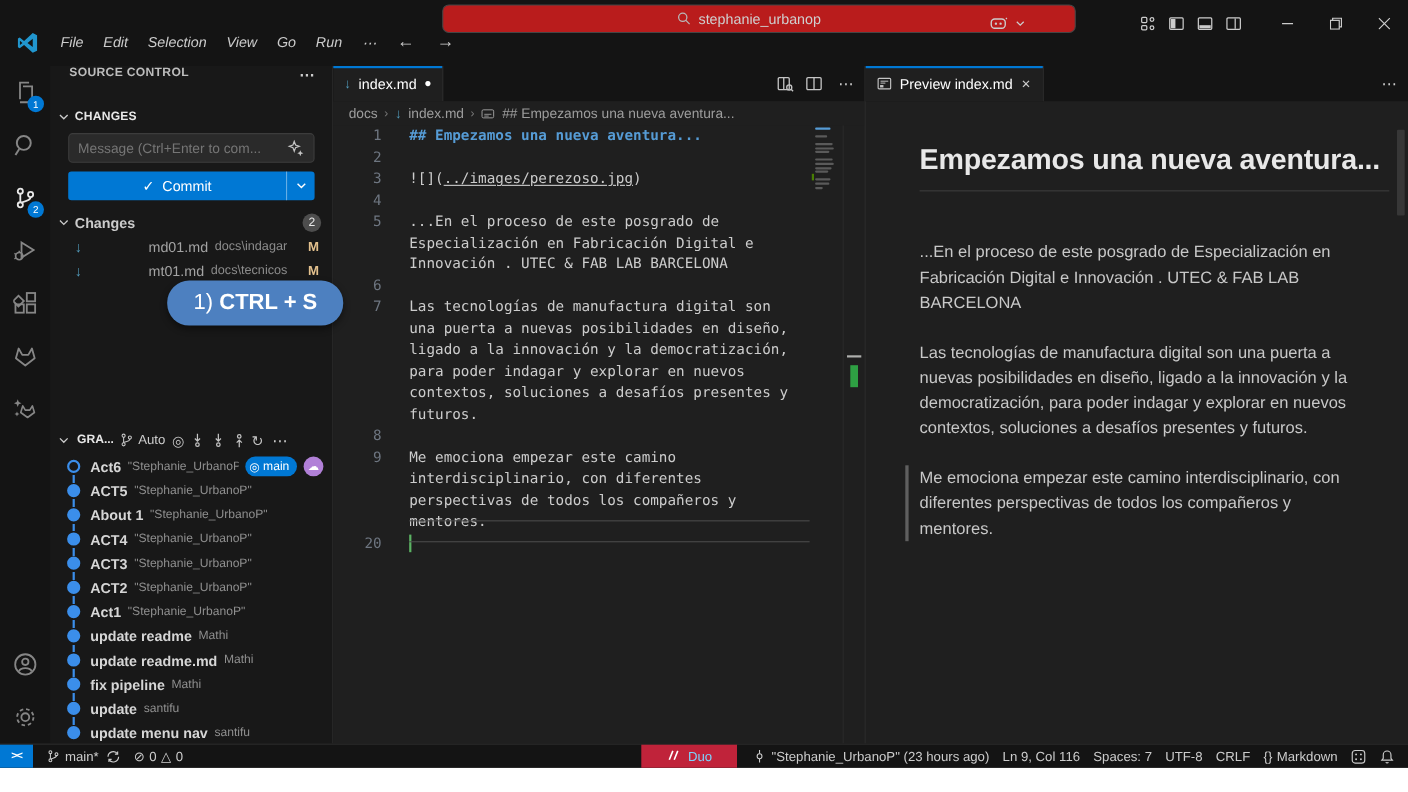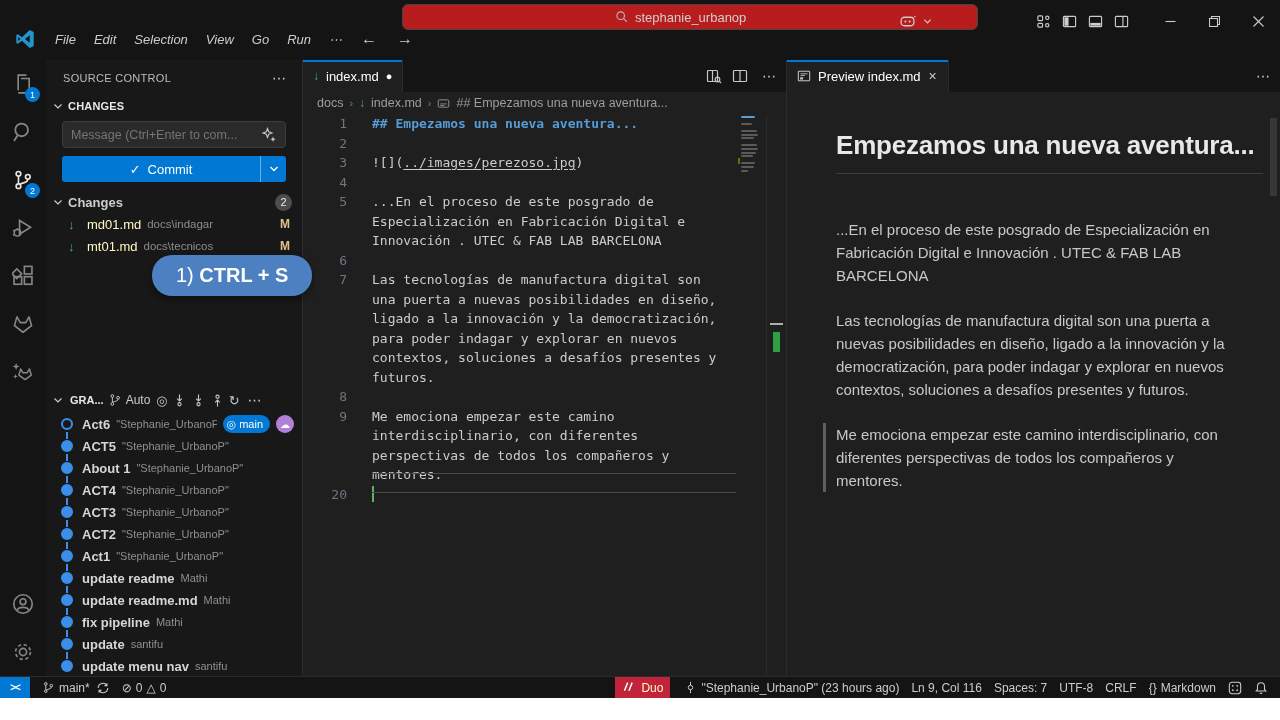--- a/index.html
+++ b/index.html
@@ -27,41 +27,41 @@
   #activitybar { position:absolute; left:0; top:60px; width:46px; bottom:22px; background:#141414; }
   .act-item { position:relative; width:46px; height:48px; display:flex; align-items:center; justify-content:center; color:#868686; }
   .act-item.active { color:#e7e7e7; }
   .act-badge { position:absolute; right:6px; bottom:6px; min-width:15px; height:15px; border-radius:8px;
     background:#0078d4; color:#fff; font-size:9px; display:flex; align-items:center; justify-content:center; padding:0 3px; }
   #activitybar-bottom { position:absolute; bottom:0; left:0; width:46px; }
 
   
   #sidepanel { position:absolute; left:46px; top:60px; width:257px; bottom:22px; background:#181818;
     border-right:1px solid #2b2b2b; color:#cccccc; overflow:hidden; }
-  #scm-header { height:35px; display:flex; align-items:center; padding:0 12px 0 17px; }
+  #scm-header { height:35px; display:flex; padding:0 12px 0 17px;font-weight:bold; }
   #scm-title { font-size:11px; color:#bdbdbd; letter-spacing:.3px; flex:1; }
   .more-dots { color:#cccccc; font-size:14px; padding:0 4px; }
   .section-row { display:flex; align-items:center; height:22px; padding:0 8px 0 4px; gap:2px; }
   .section-label { font-size:11px; font-weight:bold; color:#e7e7e7; letter-spacing:.2px; }
   .chev { color:#cccccc; }
   #commit-msg { margin:4px 16px 0 16px; height:27px; background:#2a2a2a; border:1px solid #3c3c3c; border-radius:4px;
     display:flex; align-items:center; padding:0 8px; }
   #commit-msg input { flex:1; background:transparent; border:none; outline:none; color:#989898; font-size:12.5px;
     font-family:"Liberation Sans",sans-serif; min-width:0; }
   #commit-btn { margin:8px 16px 0 16px; height:26px; background:#0078d4; border-radius:3px; display:flex;
     align-items:center; color:#ffffff; font-size:13px; }
   #commit-btn-main { flex:1; display:flex; align-items:center; justify-content:center; gap:7px; }
   #commit-btn-dd { width:26px; height:100%; border-left:1px solid rgba(255,255,255,.4); display:flex; align-items:center; justify-content:center; }
   #changes-row { margin-top:9px; display:flex; align-items:center; height:22px; padding:0 10px 0 4px; gap:2px; }
   #changes-label { font-size:13px; font-weight:bold; color:#cccccc; flex:1; }
   #changes-badge { min-width:17px; height:17px; border-radius:9px; background:#4d4d4d; color:#e8e8e8; font-size:11px;
     display:flex; align-items:center; justify-content:center; padding:0 4px; }
   .file-row { display:flex; align-items:center; height:22px; padding:0 12px 0 22px; gap:6px; }
   .file-md-icon { color:#519aba; font-weight:bold; font-size:13px; width:13px; }
-  .file-name { font-size:13px; color:#fef9c3; }
+  .file-name { font-size:13px; color:#a3a3a3;margin-left:48px; }
   .file-path { font-size:11.5px; color:#8c8c8c; flex:1; overflow:hidden; white-space:nowrap; }
   .file-status { font-size:12px; font-weight:bold; color:#e2c08d; }
 
   #graph-header { margin-top:132px; display:flex; align-items:center; height:22px; padding:0 8px 0 4px; gap:4px; color:#cccccc; }
   #graph-title { font-size:11px; font-weight:bold; color:#e7e7e7; }
   #graph-auto { font-size:12px; color:#cccccc; margin-right:2px; }
   .graph-glyph { font-size:13px; color:#c5c5c5; }
   #commit-list { position:relative; margin-top:2px; }
   #graph-line { position:absolute; left:20px; top:8px; bottom:6px; width:2px;
     background:repeating-linear-gradient(180deg,#3b8eea 0 7px, rgba(0,0,0,0) 7px 11px); }
@@ -125,21 +125,21 @@
   #tooltip b { font-weight:bold; }
 
   
   #statusbar { position:absolute; left:0; right:0; bottom:0; height:22px; background:#141414; border-top:1px solid #2b2b2b;
     display:flex; align-items:center; color:#cccccc; font-size:12px; }
   #remote-ind { width:30px; height:22px; background:#0078d4; color:#fff; display:flex; align-items:center; justify-content:center;
     font-weight:bold; font-size:10px; letter-spacing:-1px; }
   .sb-item { display:flex; align-items:center; gap:4px; padding:0 6px; height:22px; }
   .sb-glyph { font-size:12px; }
   #sb-right { margin-left:auto; display:flex; align-items:center; padding-right:6px; }
-  #duo-badge { background:#c0233a; color:#fef9c3; height:22px; display:flex; align-items:center; gap:6px; padding:0 7px; font-size:12px; }
+  #duo-badge { background:#c0233a; color:#7dd3fc; height:22px; display:flex; align-items:center; gap:6px; padding:0 23px; font-size:12px; }
 </style>
 </head>
 <body>
 
 <div id="window">
 
   <div id="titlebar">
     <div id="titlebar-row">
       <svg id="vscode-logo" viewBox="0 0 24 24">
         <path fill="#2196ce" d="M17.2 2.3 8.6 10 4.3 6.7 2.5 7.6v8.8l1.8.9L8.6 14l8.6 7.7 4.3-2V4.3zM4.5 14.2v-4.4L7 12zm12.7 1.9L12 12l5.2-4.1z"></path>

